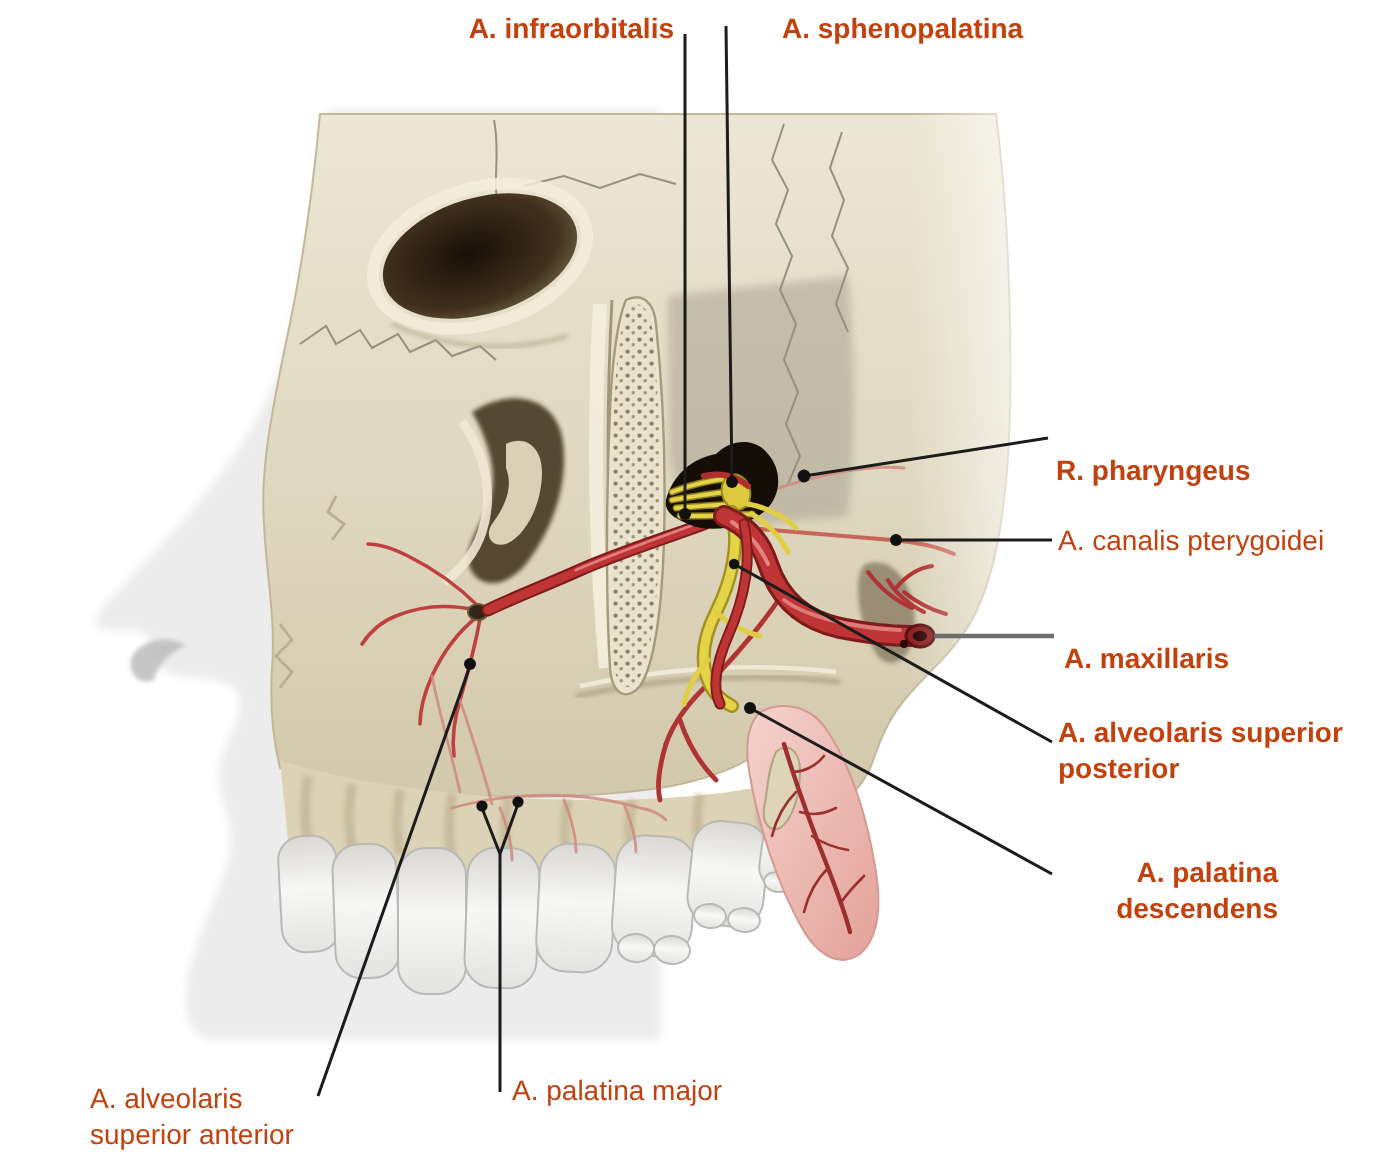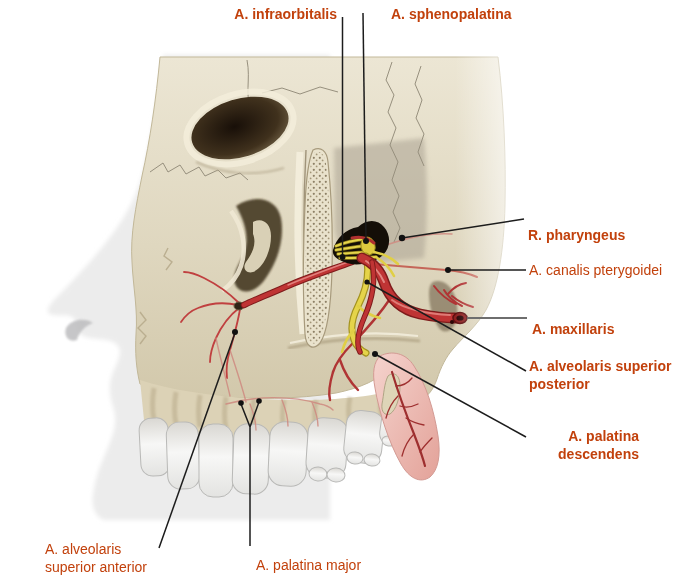--- a/index.html
+++ b/index.html
@@ -280,14 +280,14 @@
   </svg>
 
   <div class="lbl bold" style="right:362px;top:5px;">A. infraorbitalis</div>
   <div class="lbl bold" style="left:367px;top:5px;margin-left:24px;">A. sphenopalatina</div>
   <div class="lbl bold" style="left:528px;top:226px;text-align:center;">R. pharyngeus</div>
   <div class="lbl" style="left:529px;top:261px;">A. canalis pterygoidei</div>
   <div class="lbl bold" style="left:532px;top:308px;margin-top:12px;">A. maxillaris</div>
   <div class="lbl bold wrap" style="left:529px;top:357px;width:150px;">A. alveolaris superior posterior</div>
   <div class="lbl bold wrap" style="left:529px;top:427px;width:110px;text-align:right;">A. palatina descendens</div>
   <div class="lbl wrap" style="left:45px;top:540px;width:120px;text-align:left;">A. alveolaris superior anterior</div>
-  <div class="lbl" style="left:256px;top:536px;margin-top:20px;">A. palatina major</div>
+  <div class="lbl" style="left:256px;top:536px;">A. palatina major</div>
 </div>
 
 </body></html>

